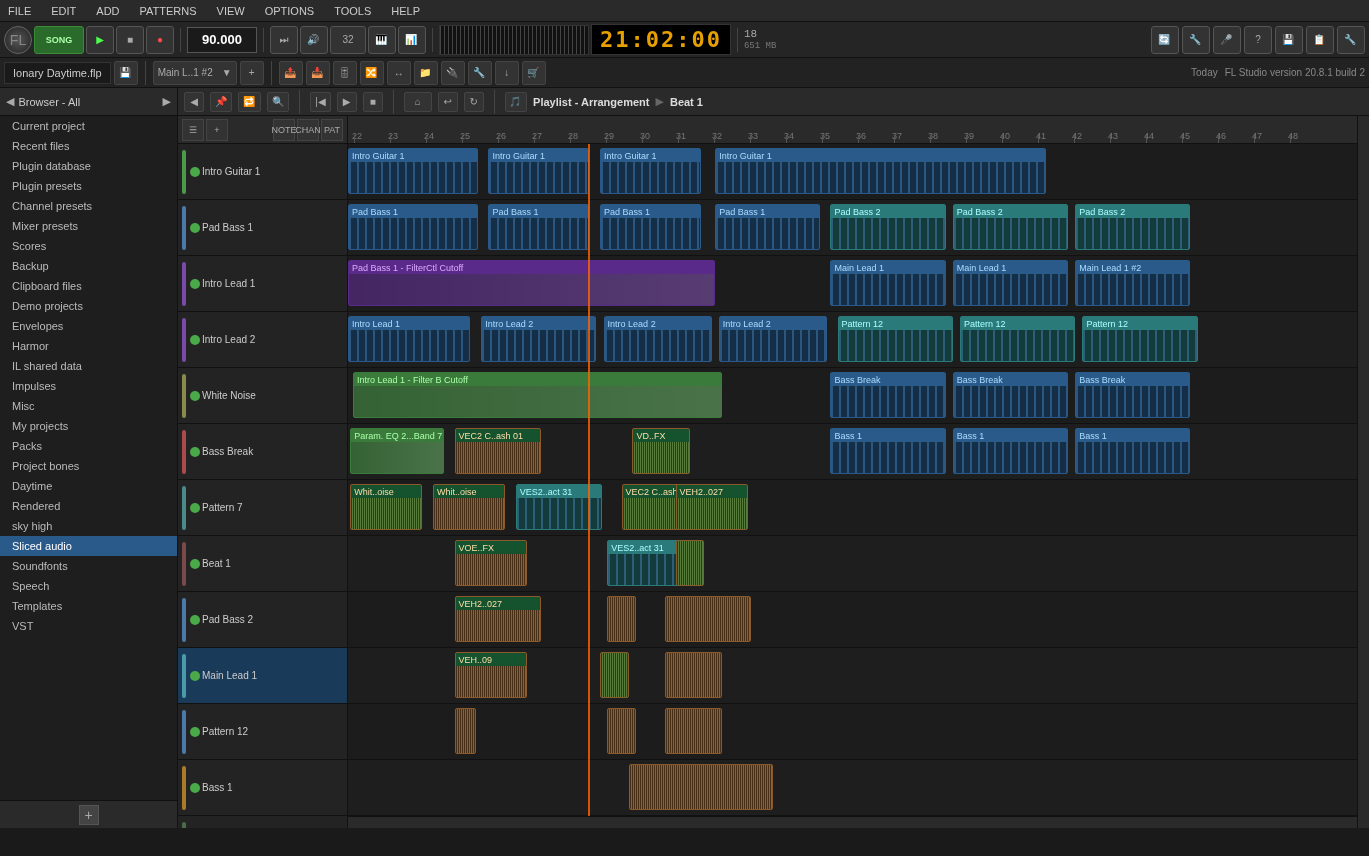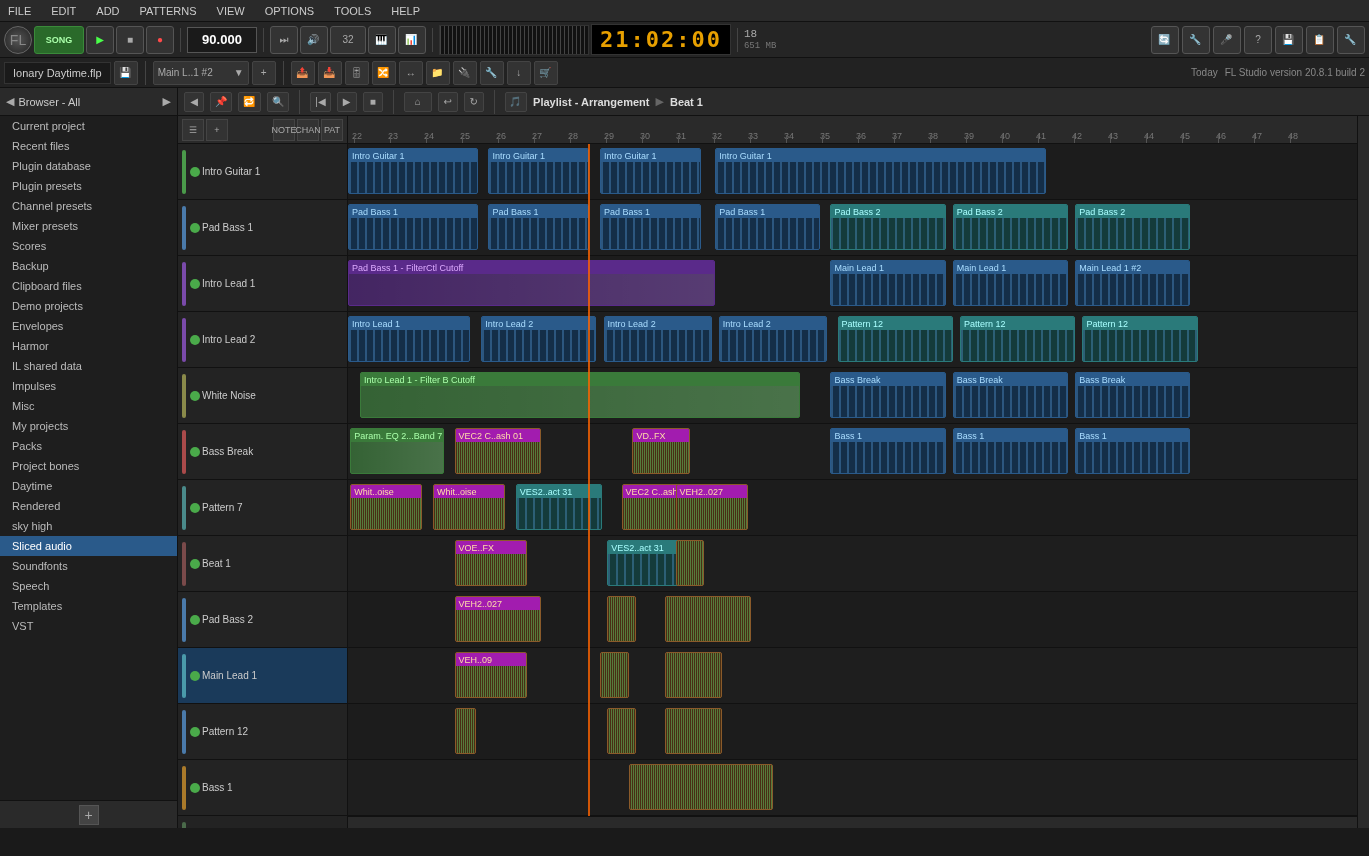--- a/index.html
+++ b/index.html
@@ -398,21 +398,21 @@
       background: #3a1a5a;
       border: 1px solid #5a2a8a;
     }
     .clip-purple .clip-header { background: #5a2a8a; color: #ddaaff; }
 
     
     .clip-orange {
       background: #5a3a1a;
       border: 1px solid #8a5a2a;
     }
-    .clip-orange .clip-header { background: #a21caf; color: #ffddaa; }
+    .clip-orange .clip-header { background: #14532d; color: #ffddaa; }
 
     
     .clip-teal {
       background: #1a4a4a;
       border: 1px solid #2a7a7a;
     }
     .clip-teal .clip-header { background: #2a7a7a; color: #aaffff; }
 
     
     #playhead {
@@ -534,21 +534,21 @@
     <div class="tb-btn">📋</div>
     <div class="tb-btn">🔧</div>
   </div>
 </div>
 
 <div id="toolbar2">
   <div class="filename-display">Ionary Daytime.flp</div>
   <div class="tb2-btn">💾</div>
   <div class="tb-sep"></div>
 
-  <div class="tb2-btn" style="width:96px;justify-content:space-between;">
+  <div class="tb2-btn" style="width:84px;justify-content:space-between;">
     <span>Main L..1 #2</span>
     <span>▼</span>
   </div>
   <div class="tb2-btn">+</div>
   <div class="tb-sep"></div>
   <div class="tb2-btn">📤</div>
   <div class="tb2-btn">📥</div>
   <div class="tb2-btn">🎚</div>
   <div class="tb2-btn">🔀</div>
   <div class="tb2-btn">↔</div>
@@ -901,21 +901,21 @@
                 </div>
               </div>
               <div class="clip clip-teal" style="left: 734.4px; width: 115.2px;">
                 <div class="clip-header">Pattern 12</div>
                 <div class="clip-body">
                   <div class="midi-pattern"></div>
                 </div>
               </div>
             </div>
             <div class="track-lane" style="height: 56px;">
-              <div class="clip clip-green" style="left: 12px; width: 440px;">
+              <div class="clip clip-green" style="left: 5px; width: 369px;">
                 <div class="clip-header">Intro Lead 1 - Filter B Cutoff</div>
                 <div class="clip-body" style="background: linear-gradient(to right, rgba(255, 255, 255, 0.05), rgba(255, 255, 255, 0.15));"></div>
               </div>
               <div class="clip clip-blue" style="left: 482.4px; width: 115.2px;">
                 <div class="clip-header">Bass Break</div>
                 <div class="clip-body">
                   <div class="midi-pattern"></div>
                 </div>
               </div>
               <div class="clip clip-blue" style="left: 604.8px; width: 115.2px;">

